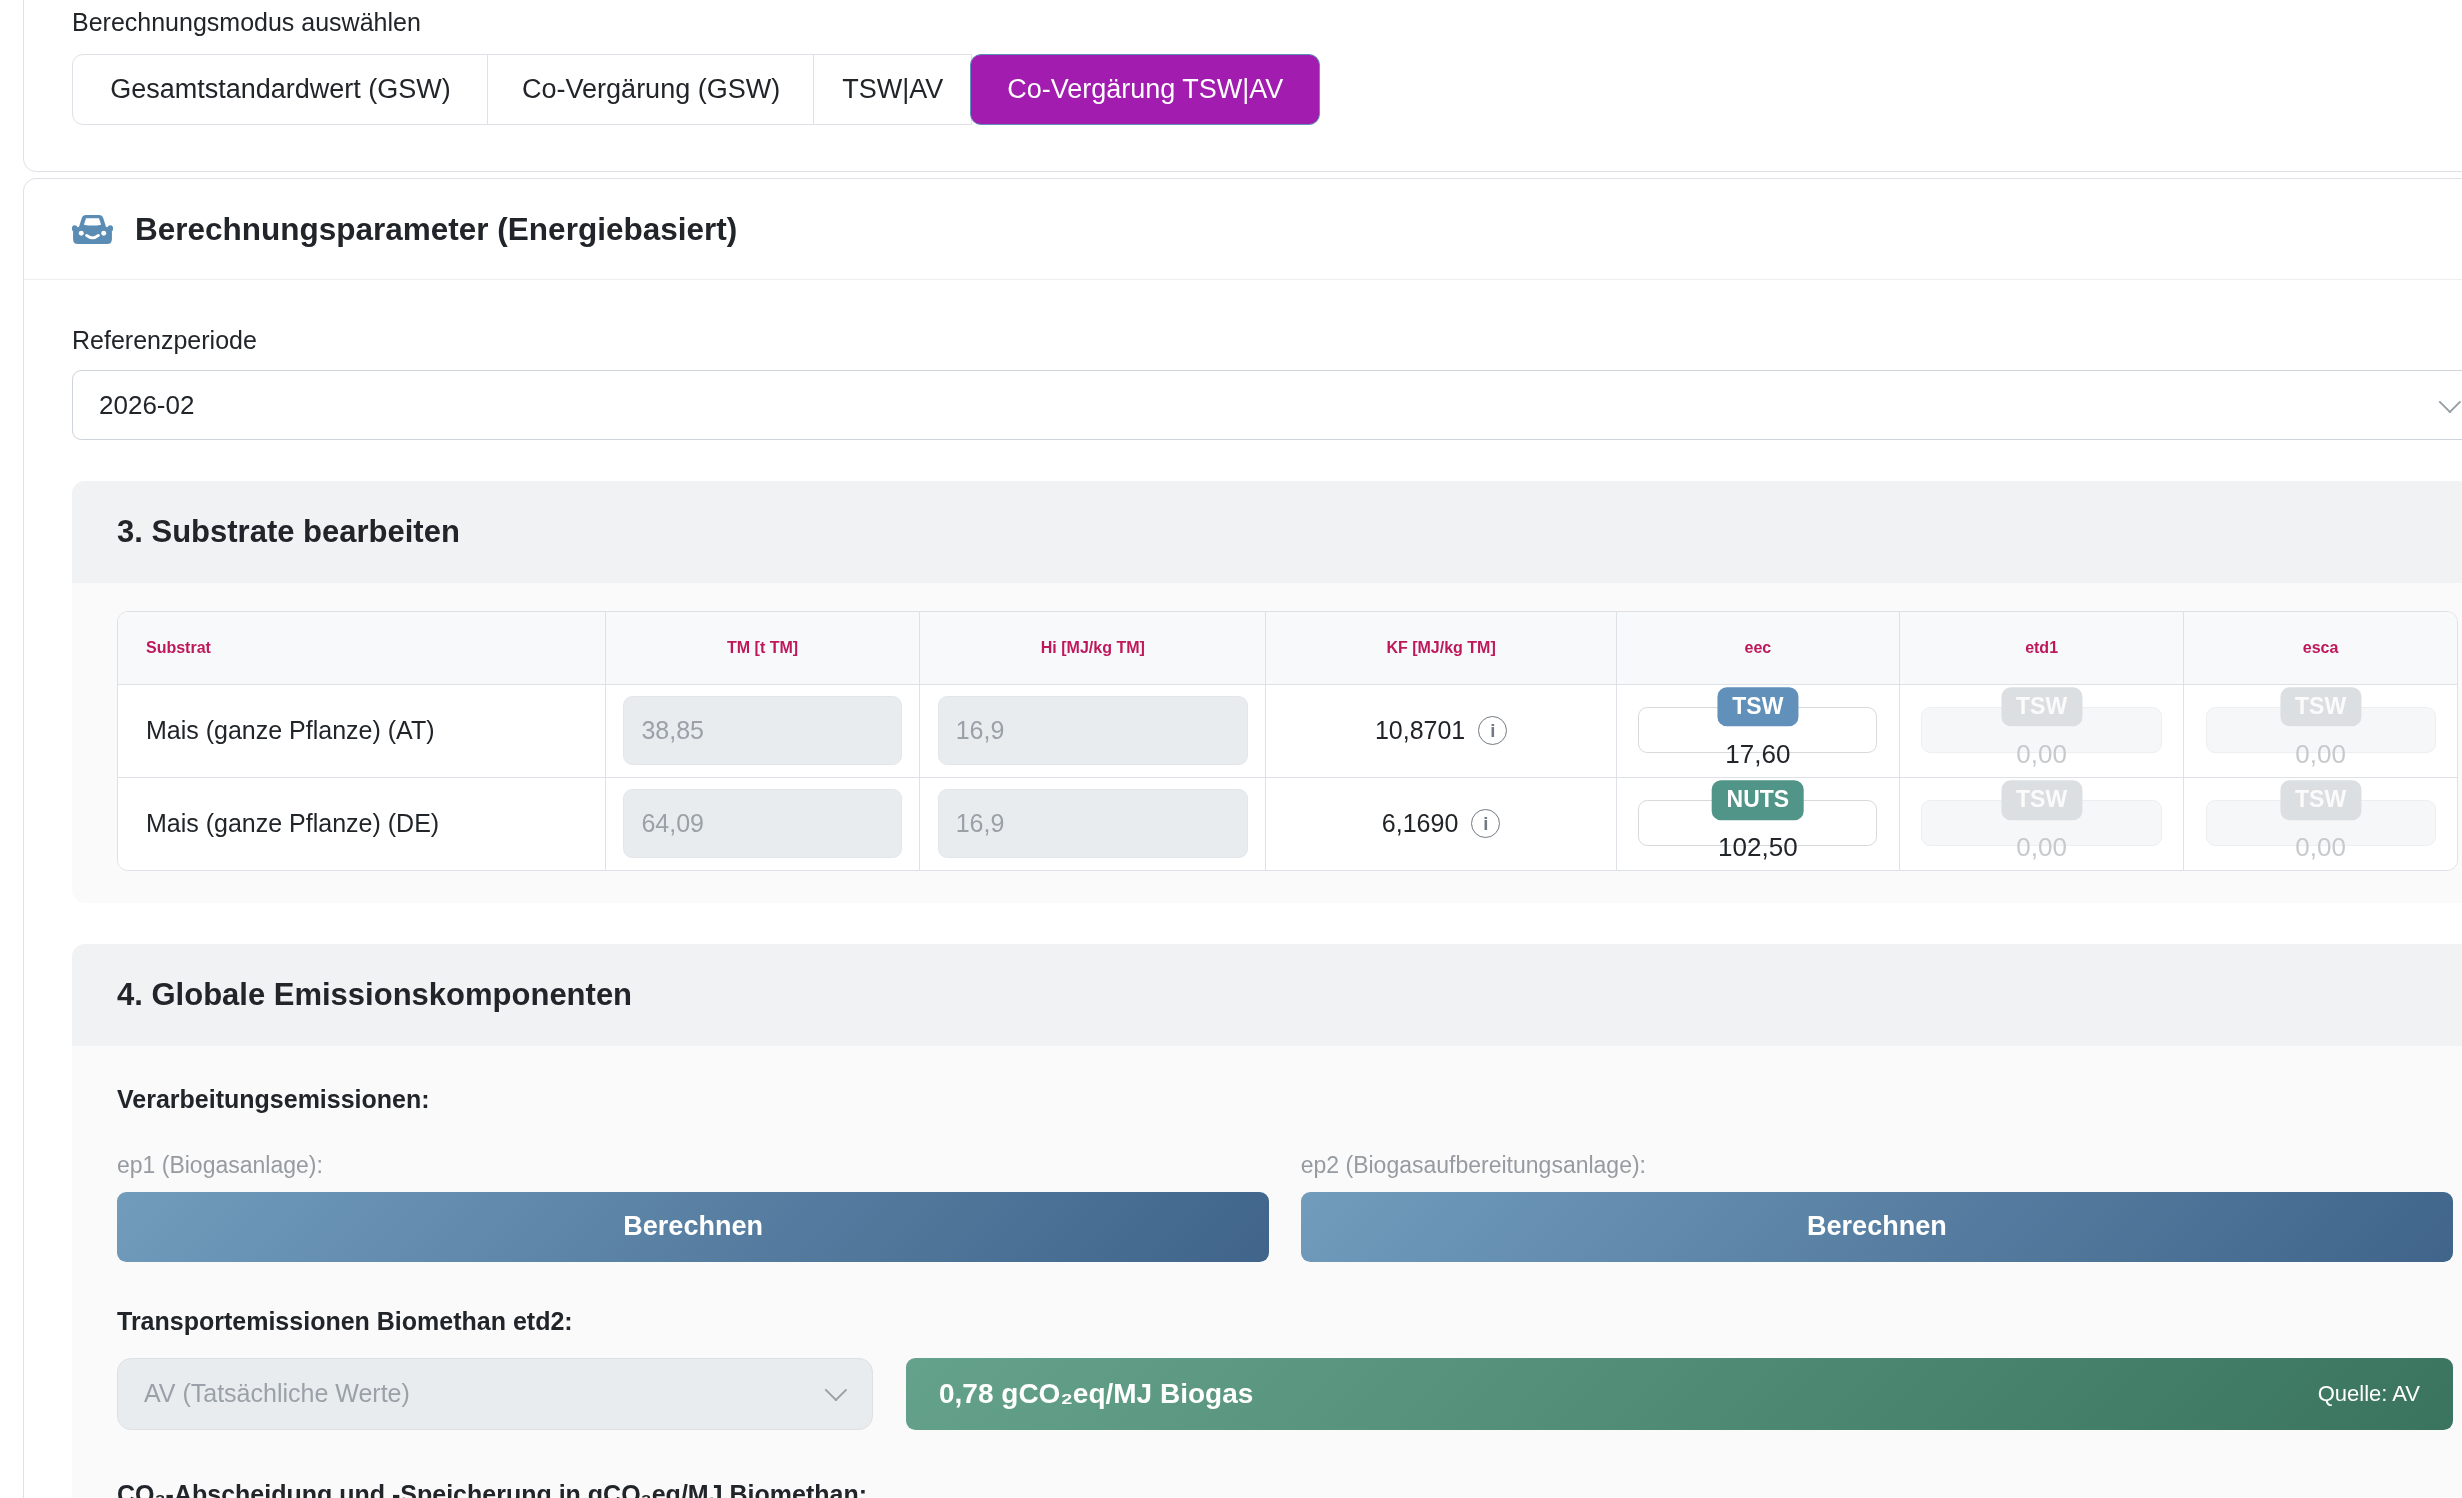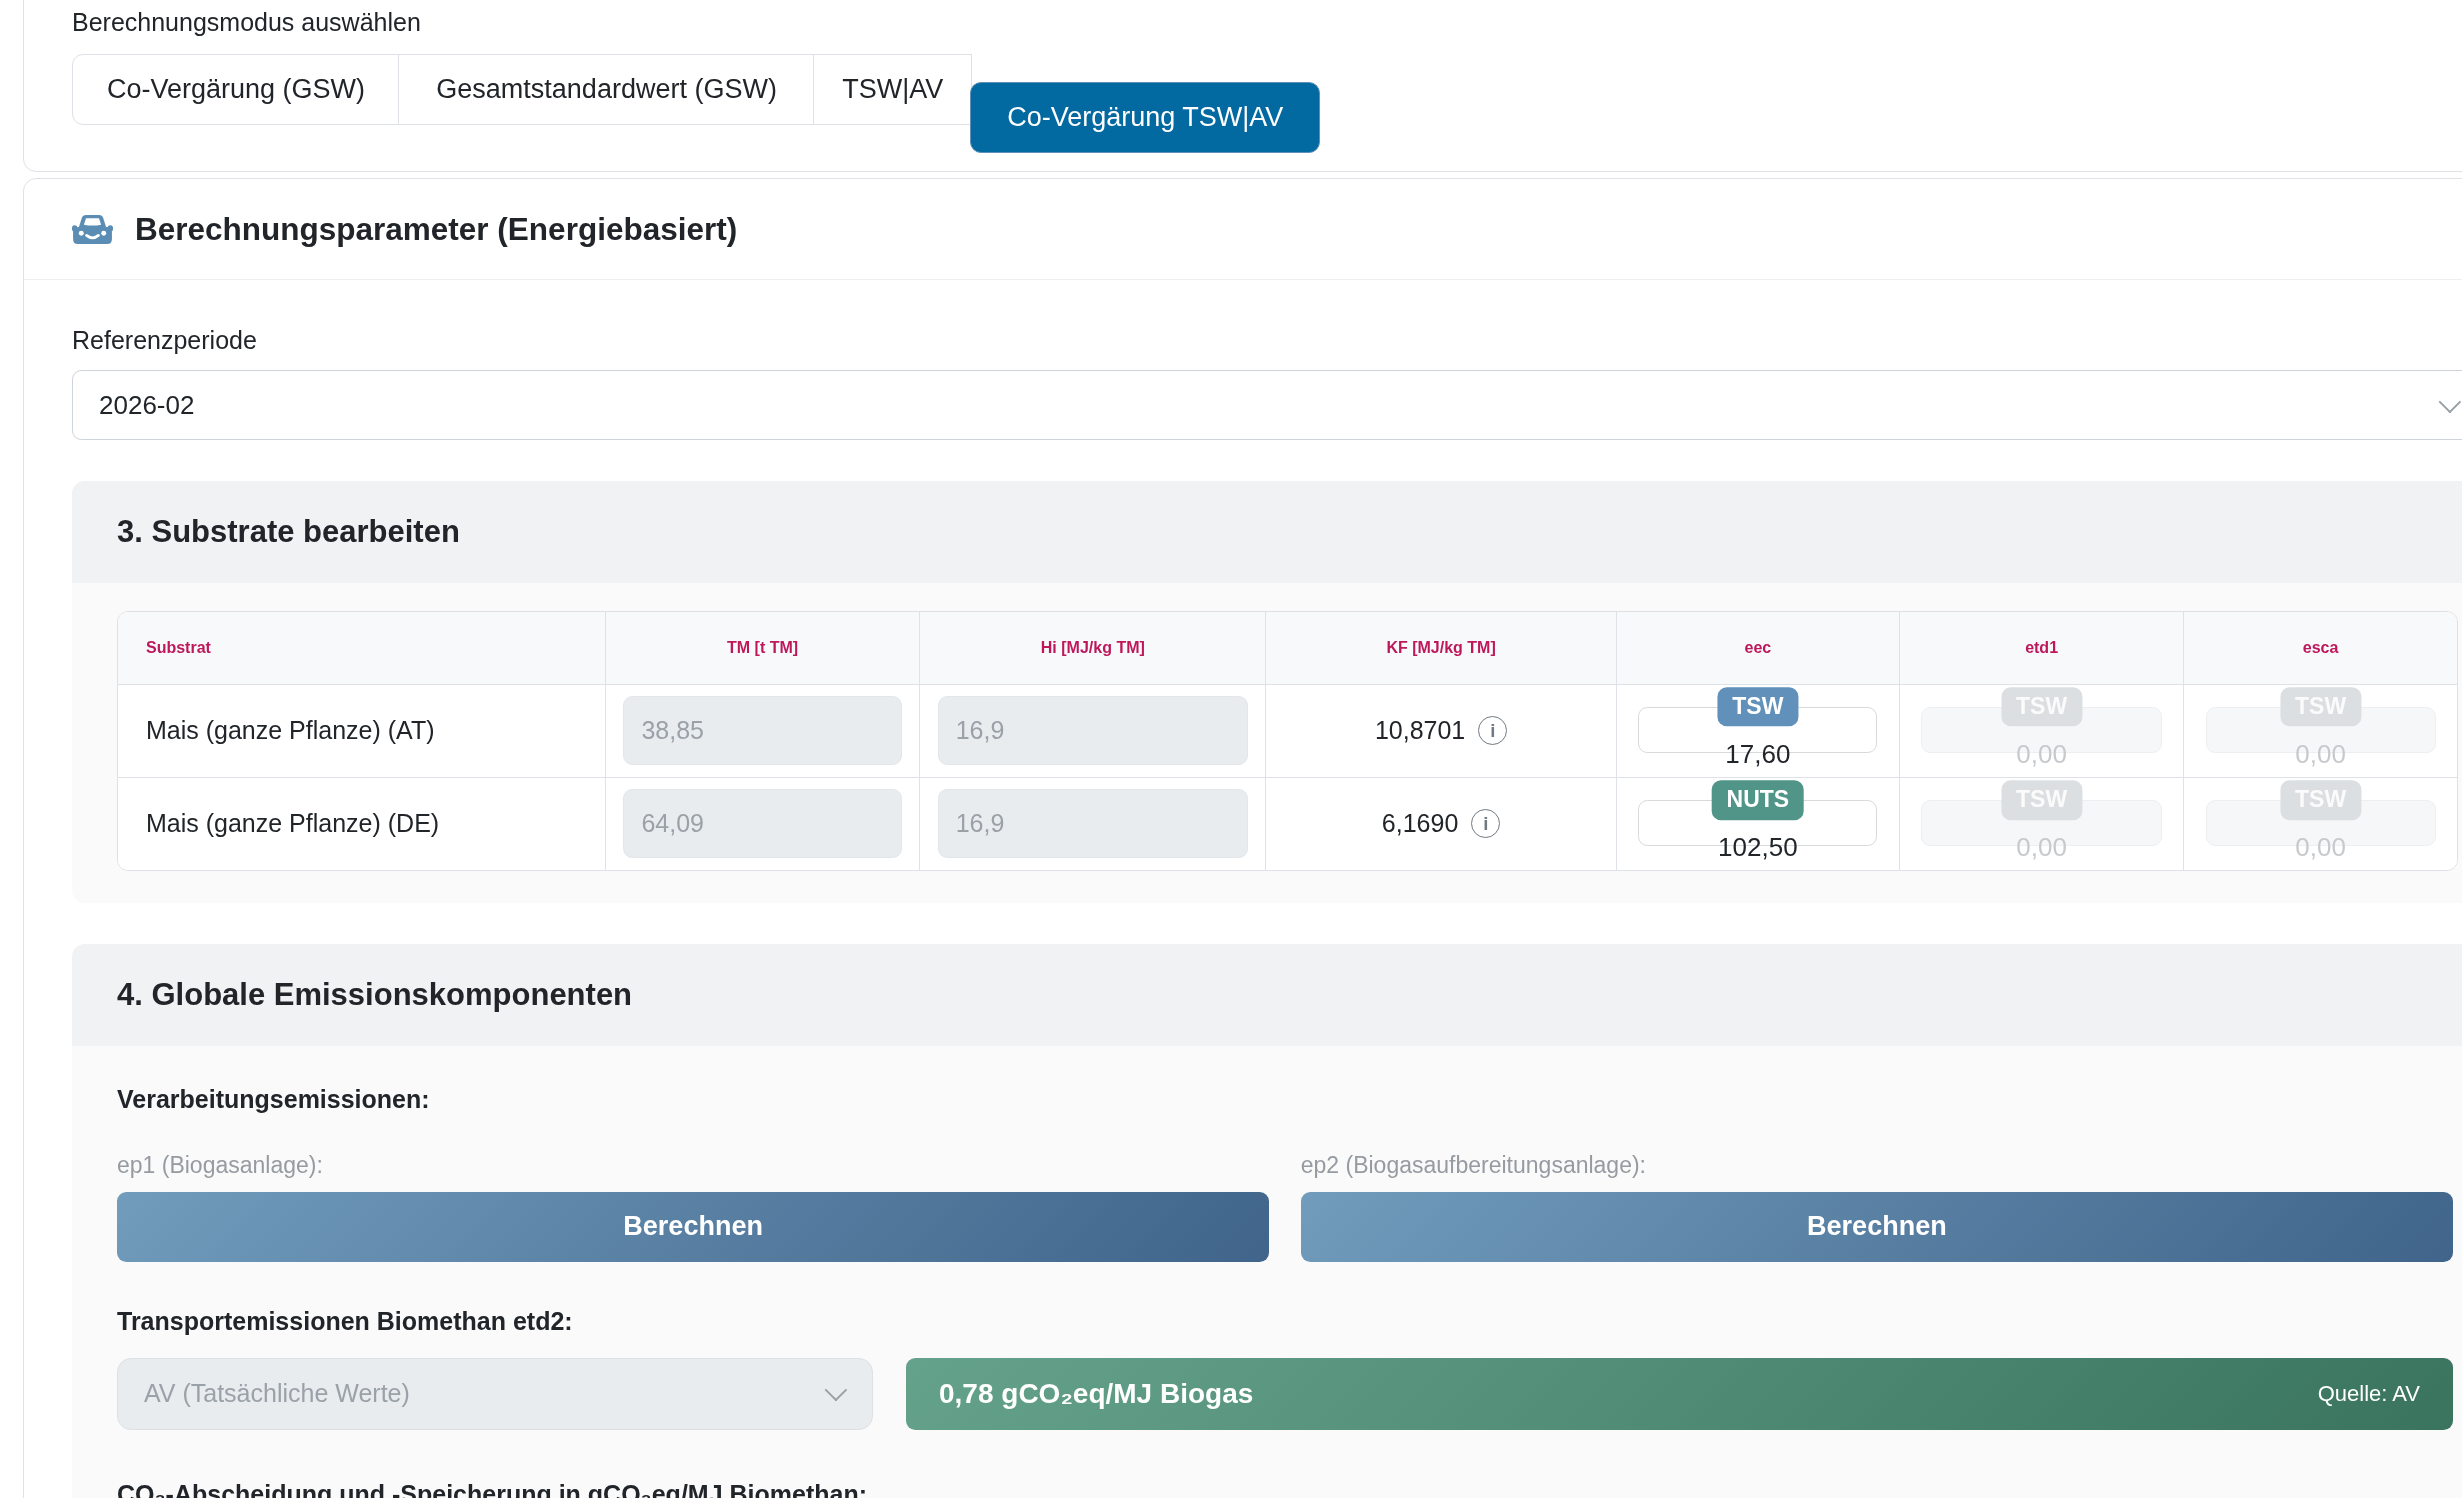--- a/index.html
+++ b/index.html
@@ -18,21 +18,21 @@
   .mode-label{font-size:25px;margin-bottom:16.7px;}
   .btn-group{display:inline-flex;align-items:stretch;}
   .mode-btn{
     height:71px;background:#fff;border:1.9px solid #dee2e6;margin-left:-1.9px;
     display:flex;align-items:center;justify-content:center;
     font-size:27px;color:#212529;cursor:pointer;font-family:inherit;position:relative;
   }
   .mode-btn:first-child{margin-left:0;border-radius:11px 0 0 11px;}
   .mode-btn:last-child{border-radius:0 11px 11px 0;}
   .mode-btn.active{
-    background:#0369a1;border-color:#6090b8;color:#fff;border-radius:11px;z-index:2;margin-top:28px;
+    background:#a21caf;border-color:#6090b8;color:#fff;border-radius:11px;z-index:2;
   }
   .w1{width:417px}.w2{width:328px}.w3{width:159px}.w4{width:350px}
 
   
   .card-main{
     position:absolute;left:23px;top:178px;width:2485px;height:1363px;
     background:#fff;border:1.9px solid #dee2e6;border-radius:13px;
   }
   .main-header{
     display:flex;align-items:center;gap:22px;
@@ -129,22 +129,22 @@
   .result-main{font-size:28px;font-weight:700;}
   .result-src{font-size:22px;}
   .ccs-label{margin-top:50px;font-size:25px;font-weight:700;}
 </style>
 </head>
 <body>
 
 <div class="card-top">
   <div class="mode-label">Berechnungsmodus auswählen</div>
   <div class="btn-group">
+    <button class="mode-btn w1">Gesamtstandardwert (GSW)</button>
     <button class="mode-btn w2">Co-Vergärung (GSW)</button>
-    <button class="mode-btn w1">Gesamtstandardwert (GSW)</button>
     <button class="mode-btn w3">TSW|AV</button>
     <button class="mode-btn w4 active">Co-Vergärung TSW|AV</button>
   </div>
 </div>
 
 <div class="card-main">
   <div class="main-header">
     <span style="display:inline-flex;">
       <svg width="41" height="33" viewBox="0 0 38 30" aria-hidden="true">
         <g fill="#5b8db4">

